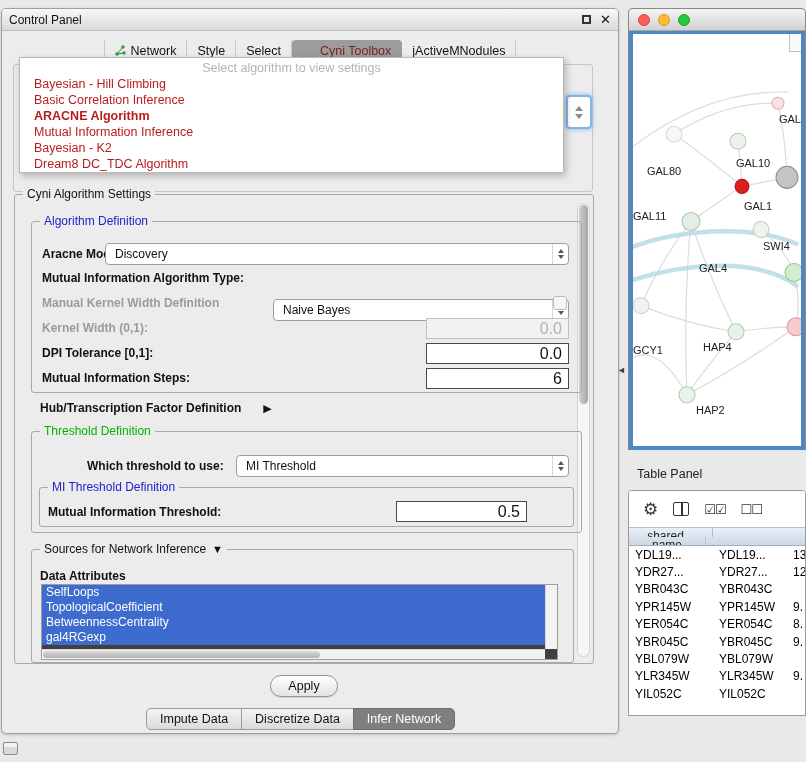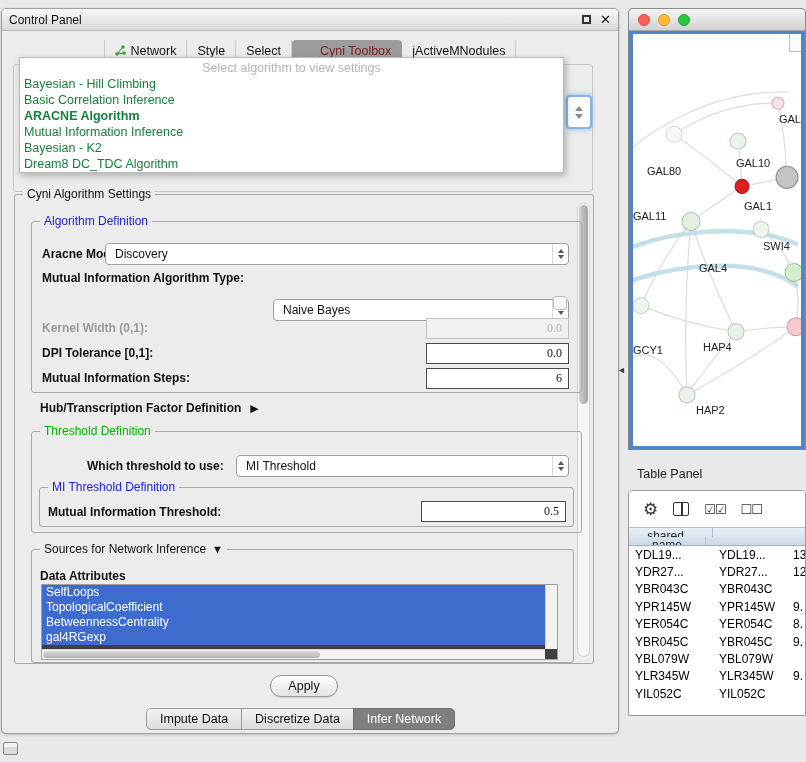--- a/index.html
+++ b/index.html
@@ -22,44 +22,44 @@
   .tab.active{background:#9c9c9c;color:#7f1d1d;border-radius:4px 4px 0 0;border-color:transparent;padding-left:28px;}
 
   .hidden-panel{position:absolute;left:11px;top:55px;width:580px;height:128px;border:1px solid #c6c6c6;border-radius:3px;}
   .focus-frag{position:absolute;left:564px;top:86px;width:26px;height:34px;background:#fff;border:2px solid #85b5e8;border-radius:4px;box-shadow:0 0 5px #85b5e8;display:flex;flex-direction:column;align-items:center;justify-content:center;gap:3px;}
   .focus-frag i{display:block;width:0;height:0;border-left:4px solid transparent;border-right:4px solid transparent;}
   .focus-frag .up{border-bottom:5px solid #8a8a8a;}
   .focus-frag .dn{border-top:5px solid #8a8a8a;}
 
   .popup{position:absolute;left:17px;top:48px;width:545px;height:116px;background:#fff;border:1px solid #b9b9b9;box-shadow:2px 3px 7px rgba(0,0,0,.25);padding-top:2px;z-index:5;}
   .popup-header{color:#b4b4b4;text-align:center;line-height:16px;font-size:12.5px;}
-  .popup-item{line-height:16px;padding-left:4px;font-size:12.5px;color:#15803d;}
+  .popup-item{line-height:16px;padding-left:14px;font-size:12.5px;color:#b91c1c;}
   .popup-item.selected{font-weight:bold;}
 
   .group{position:absolute;border:1px solid #a9a9a9;border-radius:3px;}
   .legend{position:absolute;top:-8px;left:8px;background:#ececec;padding:0 4px;font-size:12px;white-space:nowrap;display:flex;gap:6px;align-items:center;}
   .legend.blue{color:#2121cc;}
   .legend.green{color:#00b400;}
 
   .cyni-scroll{position:absolute;right:3px;top:8px;bottom:6px;width:13px;background:#f6f6f6;border:1px solid #d2d2d2;border-radius:7px;}
   .cyni-scroll .thumb{position:absolute;left:1px;top:1px;width:9px;height:44%;background:linear-gradient(90deg,#d2d2d2,#a3a3a3);border-radius:5px;}
 
   .lbl{position:absolute;font-size:12px;line-height:14px;white-space:nowrap;}
   .combo{position:absolute;height:22px;background:#fff;border:1px solid #9e9e9e;border-radius:4px;display:flex;align-items:center;}
   .combo-text{flex:1;padding-left:9px;font-size:12px;}
   .combo-btn{width:16px;height:100%;display:flex;flex-direction:column;align-items:center;justify-content:center;gap:2px;border-left:1px solid #d6d6d6;}
   .combo-btn i{width:0;height:0;border-left:3.5px solid transparent;border-right:3.5px solid transparent;}
   .combo-btn .up{border-bottom:4px solid #555;}
   .combo-btn .dn{border-top:4px solid #555;}
-  .field{position:absolute;height:21px;background:#fff;border:1px solid #4a4a4a;text-align:right;padding:0 6px;line-height:19px;font-size:12px;font-family:Liberation Serif, serif;}
+  .field{position:absolute;height:21px;background:#fff;border:1px solid #4a4a4a;text-align:right;padding:0 6px;line-height:19px;font-size:16px;}
   .field.dis{border-color:#c2c2c2;color:#b2b2b2;background:#f1f1f1;}
   .checkbox{position:absolute;width:14px;height:14px;background:#f6f6f6;border:1px solid #bdbdbd;border-radius:3px;}
   .tri{font-size:11px;line-height:12px;}
 
-  .hub-row{position:absolute;left:38px;top:392px;display:flex;align-items:center;gap:9px;}
+  .hub-row{position:absolute;left:38px;top:392px;display:flex;align-items:center;gap:22px;}
   .subtitle{position:absolute;left:38px;top:560px;font-weight:bold;}
 
   .listbox{position:absolute;left:39px;top:575px;width:517px;height:76px;background:#404040;border:1px solid #9e9e9e;}
   .listrow{height:15px;line-height:15px;padding-left:4px;font-size:12px;color:#fff;background:#3d6bce;width:calc(100% - 12px);overflow:hidden;white-space:nowrap;}
   .list-vscroll{position:absolute;right:0;top:0;width:12px;bottom:10px;background:#f3f3f3;border-left:1px solid #d5d5d5;}
   .list-hscroll{position:absolute;left:0;right:12px;bottom:0;height:10px;background:#f3f3f3;border-top:1px solid #d5d5d5;}
   .list-hscroll .thumb{position:absolute;left:1px;top:1px;height:7px;width:55%;background:linear-gradient(#dadada,#b3b3b3);border-radius:4px;}
 
   .apply{position:absolute;left:268px;top:666px;width:68px;height:22px;border:1px solid #969696;border-radius:11px;background:linear-gradient(#ffffff,#e4e4e4);text-align:center;line-height:20px;font-size:12.5px;box-shadow:0 1px 1px rgba(0,0,0,.12);}
 
@@ -177,20 +177,21 @@
         </span>
     </div>
     <span class="lbl b" style="left:40px;top:262px;">Mutual Information Algorithm Type:</span>
     <div class="combo" style="left:271px;top:258px;width:296px;margin-top:32px;">
       <span class="combo-text">Naive Bayes</span>
       <span class="combo-btn">
           <i class="up"></i>
           <i class="dn"></i>
         </span>
     </div>
+    <span class="lbl b grayed" style="left:40px;top:287px;">Manual Kernel Width Definition</span>
     <span class="checkbox" style="left:551px;top:287px;"></span>
     <span class="lbl b grayed" style="left:40px;top:312px;">Kernel Width (0,1):</span>
     <div class="field dis" style="left:424px;top:309px;width:143px;">0.0</div>
     <span class="lbl b" style="left:40px;top:337px;">DPI Tolerance [0,1]:</span>
     <div class="field" style="left:424px;top:334px;width:143px;">0.0</div>
     <span class="lbl b" style="left:40px;top:362px;">Mutual Information Steps:</span>
     <div class="field" style="left:424px;top:359px;width:143px;">6</div>
 
     <div class="hub-row">
       <span class="b">Hub/Transcription Factor Definition</span>
@@ -209,21 +210,21 @@
           <i class="up"></i>
           <i class="dn"></i>
         </span>
     </div>
     <div class="group" style="left:37px;top:478px;width:535px;height:40px;">
       <span class="legend blue">
         <span>MI Threshold Definition</span>
       </span>
     </div>
     <span class="lbl b" style="left:46px;top:496px;">Mutual Information Threshold:</span>
-    <div class="field" style="left:419px;top:492px;width:145px;">0.5</div>
+    <div class="field" style="left:394px;top:492px;width:131px;">0.5</div>
 
     <div class="group" style="left:29px;top:540px;width:543px;height:114px;">
       <span class="legend">
         <span>Sources for Network Inference</span>
         <span class="tri">▼</span>
       </span>
     </div>
     <span class="subtitle">Data Attributes</span>
     <div class="listbox">
       <div class="listrow">SelfLoops</div>

